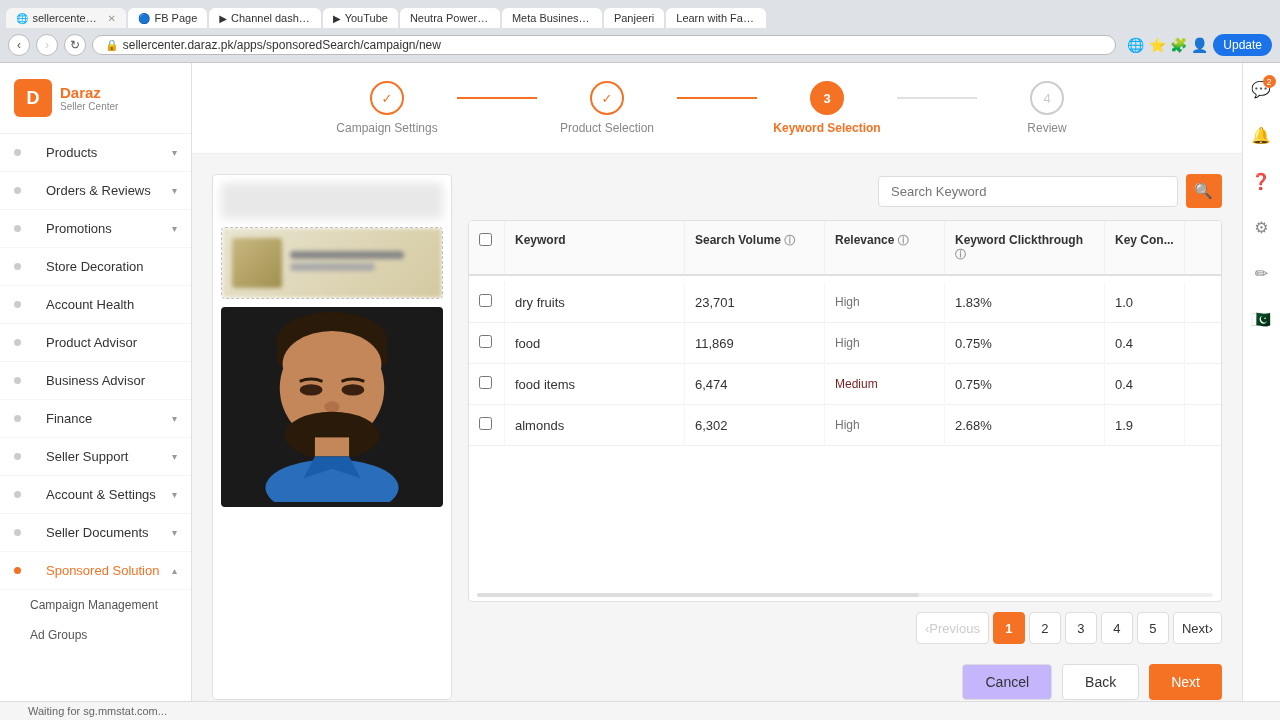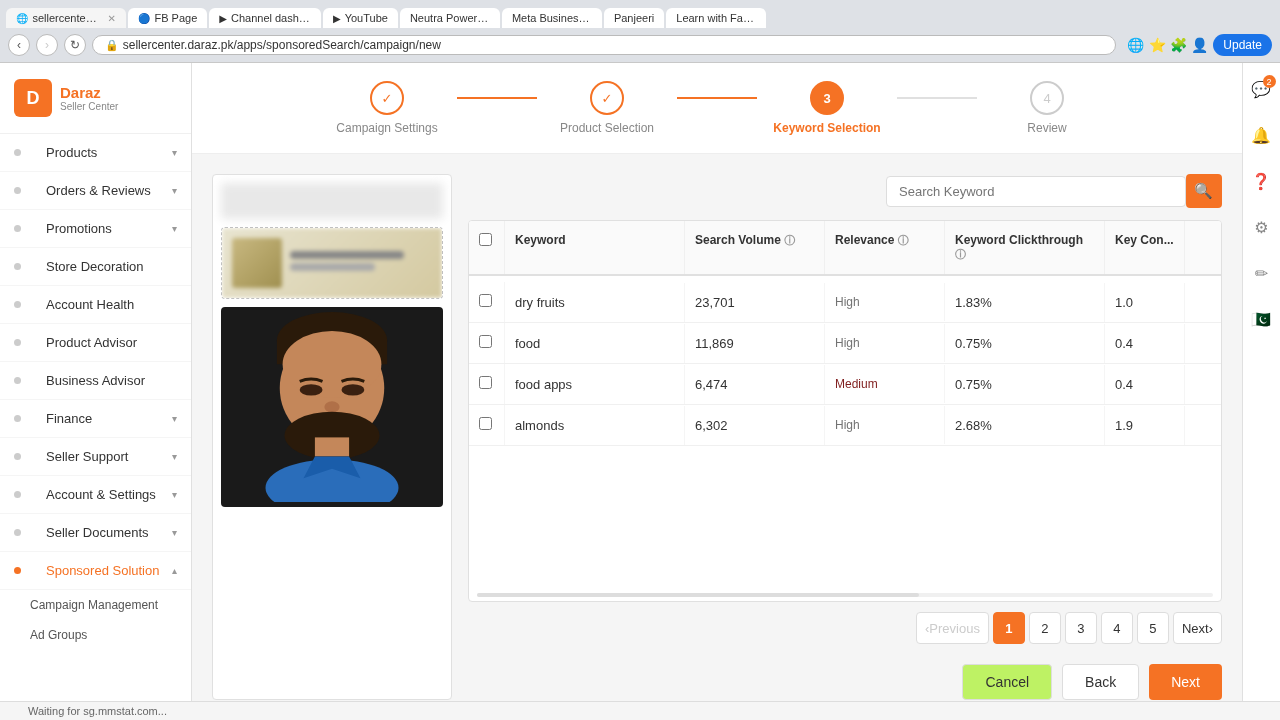--- a/index.html
+++ b/index.html
@@ -162,20 +162,21 @@
     
     .keyword-section {
       flex: 1;
       display: flex;
       flex-direction: column;
       overflow: hidden;
     }
     .search-bar {
       display: flex;
       align-items: center;
+      gap: 8px;
       margin-bottom: 12px;
       justify-content: flex-end;
     }
     .search-input {
       width: 300px;
       padding: 7px 12px;
       border: 1px solid #ddd;
       border-radius: 4px;
       font-size: 13px;
       outline: none;
@@ -267,21 +268,21 @@
     }
     .btn {
       padding: 9px 22px;
       border-radius: 4px;
       font-size: 14px;
       cursor: pointer;
       border: none;
       font-weight: 500;
     }
     .btn-outline {
-      background: #bef264;
+      background: #c4b5fd;
       border: 1px solid #ddd;
       color: #333;
     }
     .btn-back {
       background: white;
       border: 1px solid #ddd;
       color: #333;
     }
     .btn-primary {
       background: #f57224;
@@ -691,21 +692,21 @@
                 <div class="td"><input type="checkbox" style="cursor: pointer;"></div>
                 <div class="td keyword">food</div>
                 <div class="td">11,869</div>
                 <div class="td badge-high">High</div>
                 <div class="td">0.75%</div>
                 <div class="td">0.4</div>
               </div>
 
               <div class="table-row">
                 <div class="td"><input type="checkbox" style="cursor: pointer;"></div>
-                <div class="td keyword">food apps</div>
+                <div class="td keyword">food items</div>
                 <div class="td">6,474</div>
                 <div class="td badge-medium">Medium</div>
                 <div class="td">0.75%</div>
                 <div class="td">0.4</div>
               </div>
 
               <div class="table-row">
                 <div class="td"><input type="checkbox" style="cursor: pointer;"></div>
                 <div class="td keyword">almonds</div>
                 <div class="td">6,302</div>

